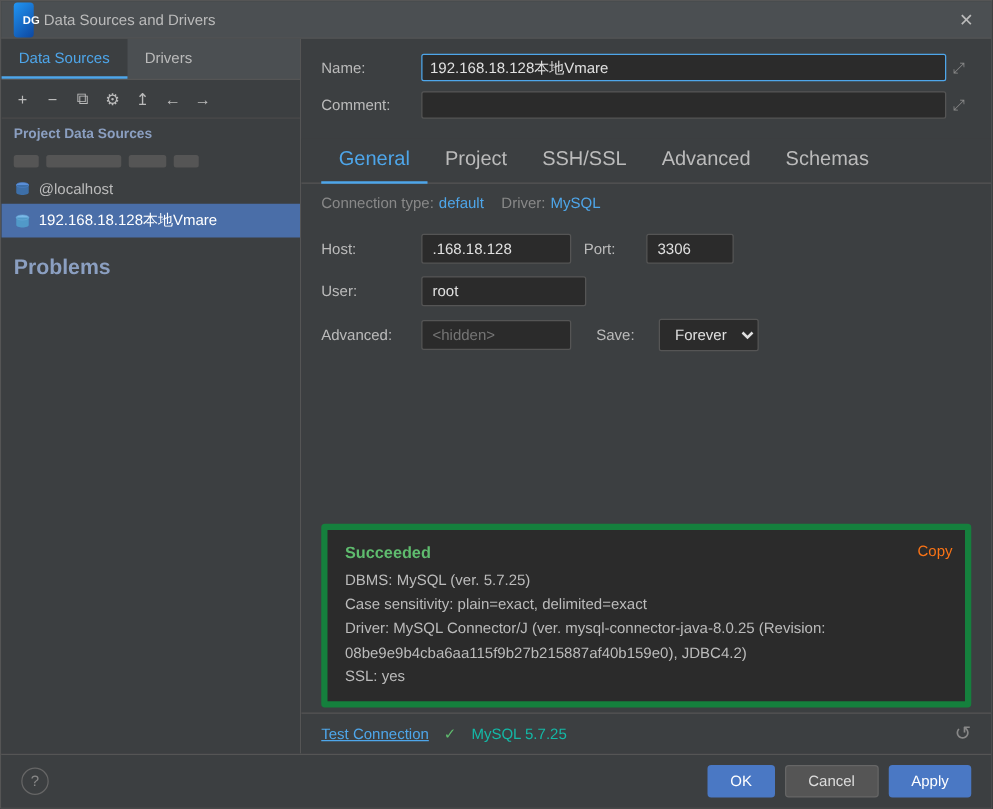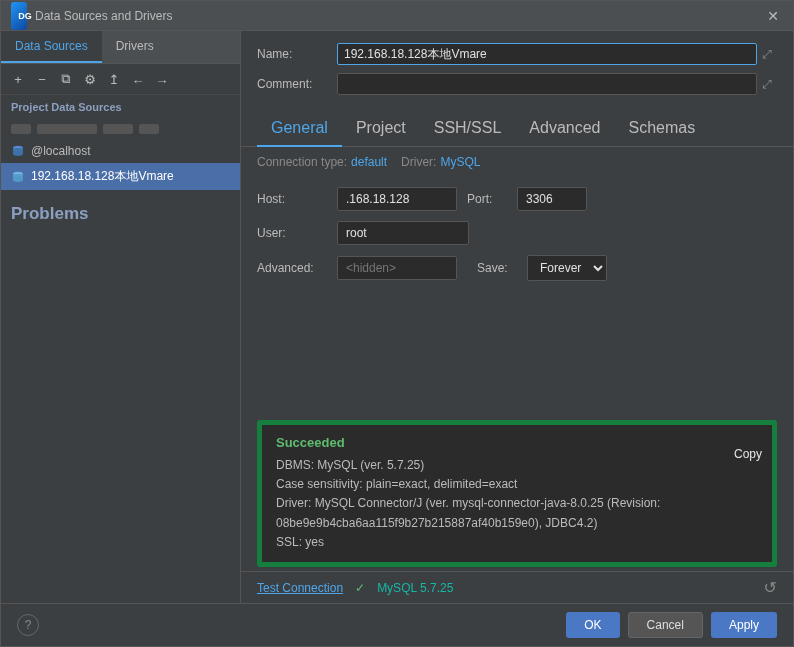--- a/index.html
+++ b/index.html
@@ -296,24 +296,23 @@
     }
     .success-text {
       color: #bbb;
       font-size: 12px;
       line-height: 1.6;
     }
     .copy-btn {
       position: absolute;
       top: 10px;
       right: 10px;
-      color: #e5e5e5;
-      cursor: pointer;
-      font-size: 12px;
-      margin-top: 12px;
+      color: #f97316;
+      cursor: pointer;
+      font-size: 12px;
     }
     
     .bottom-bar {
       display: flex;
       align-items: center;
       padding: 6px 16px;
       border-top: 1px solid #555;
       gap: 8px;
       background: #3c3f41;
     }

